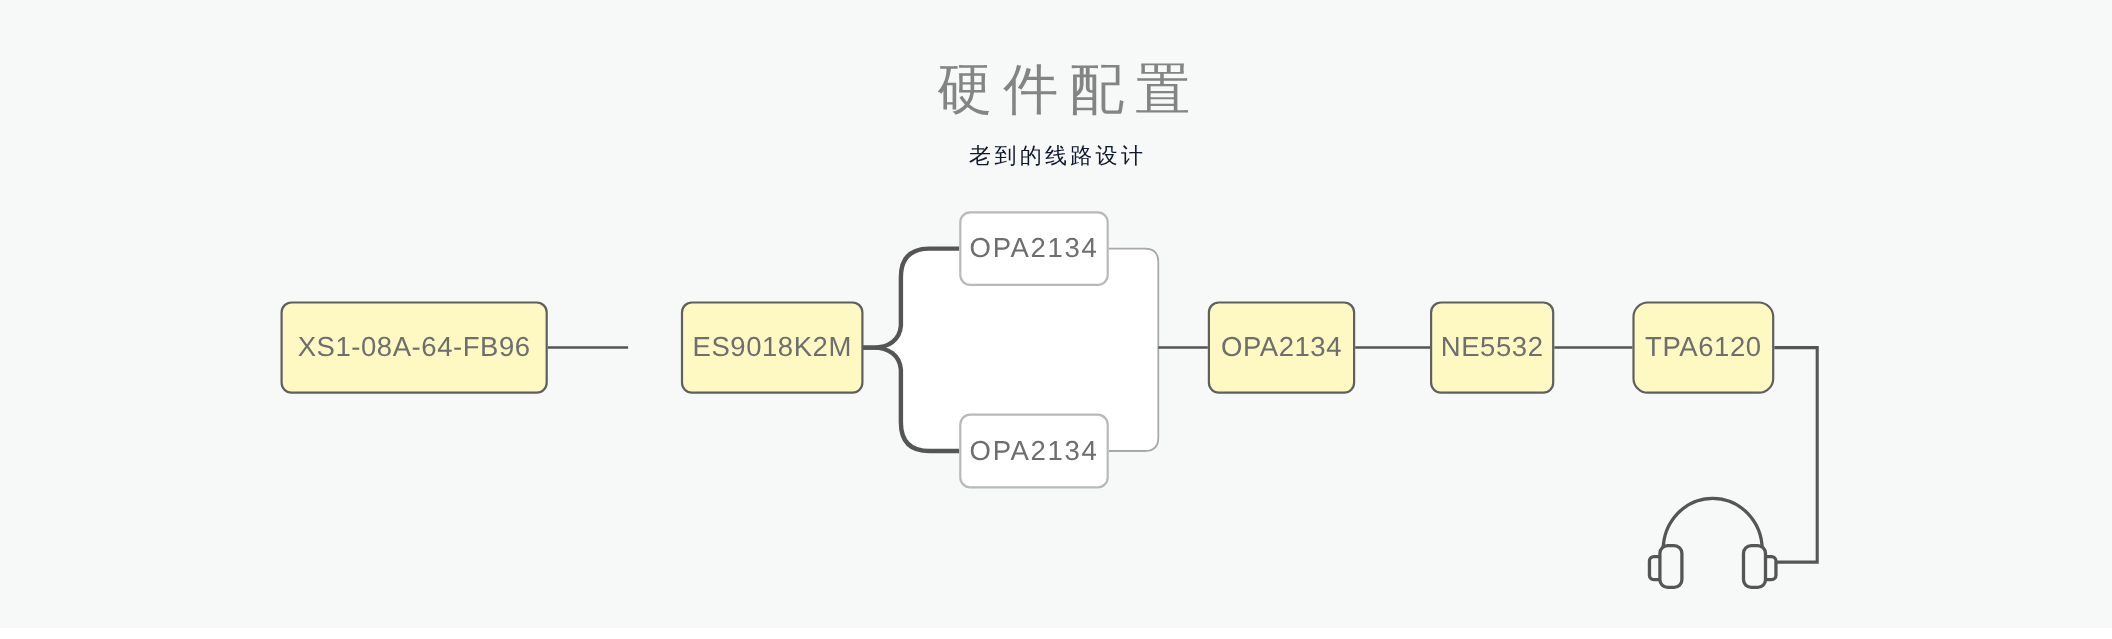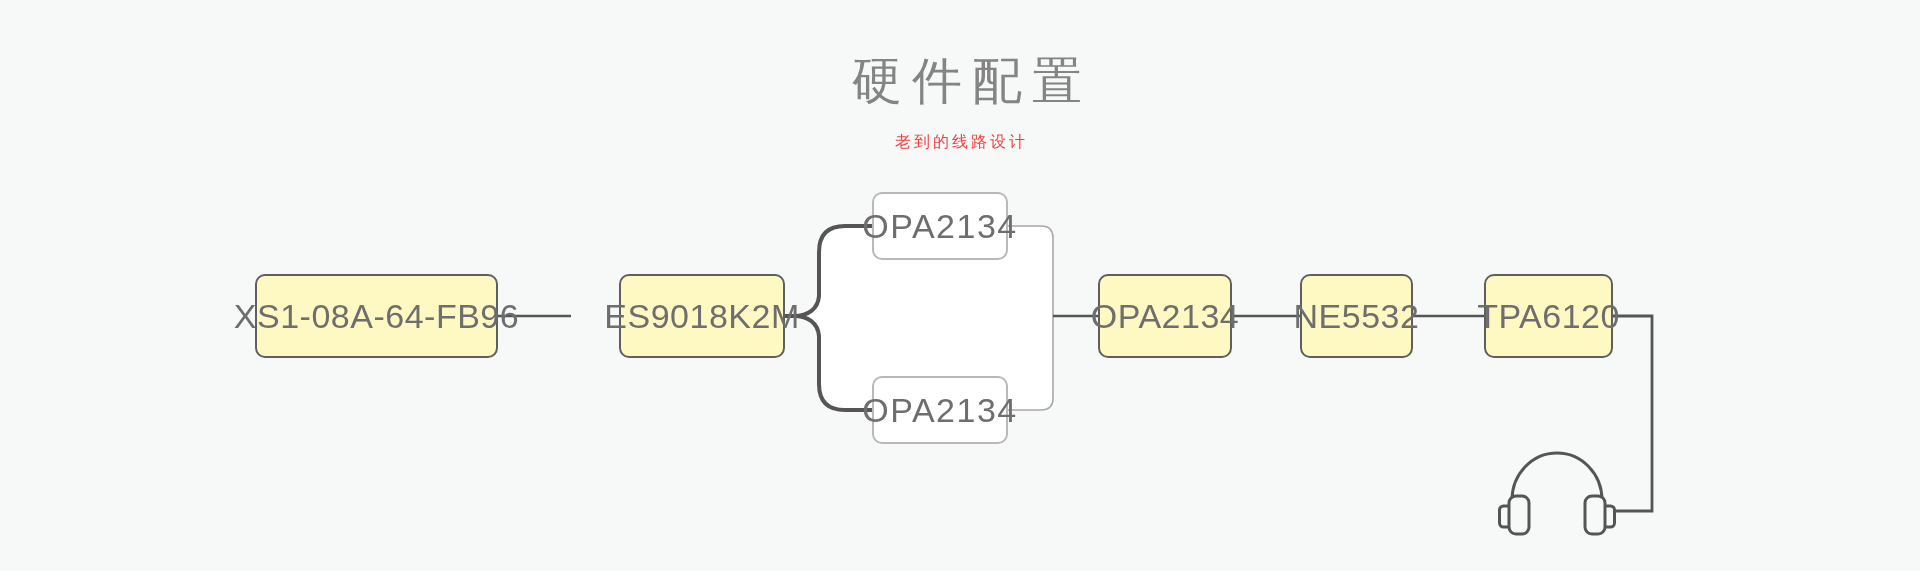--- a/index.html
+++ b/index.html
@@ -9,39 +9,39 @@
     font-family:"Liberation Sans","DejaVu Sans",sans-serif;
   }
   .page-title{
     position:absolute;top:54px;left:0;width:100%;
     text-align:center;font-size:50px;line-height:54px;
     font-weight:200;color:#848484;letter-spacing:10px;padding-left:24px;
     box-sizing:border-box;
   }
   .page-subtitle{
     position:absolute;top:131px;left:0;width:100%;
-    text-align:center;font-size:16px;line-height:22px;
-    color:#ef4444;letter-spacing:3px;padding-left:3px;
+    text-align:center;font-size:20px;line-height:22px;
+    color:#0f172a;letter-spacing:3px;padding-left:3px;
     box-sizing:border-box;
   }
   .wires{position:absolute;left:0;top:0;width:1920px;height:581px;}
   .node{
     position:absolute;display:flex;align-items:center;justify-content:center;
     border-radius:10px;box-sizing:border-box;
-    color:#6e6e6e;font-size:34px;letter-spacing:0.5px;white-space:nowrap;
+    color:#6e6e6e;font-size:25px;letter-spacing:0.5px;white-space:nowrap;
   }
   .node-main{border:2px solid #5f5f5f;background:#fef9c3;}
   .node-parallel{border:2px solid #b9b9b9;background:#ffffff;letter-spacing:1.5px;}
   .n-xs1        {left:255px; top:274px; width:243px; height:84px;}
   .n-es9018     {left:571px; top:274px; width:166px; height:84px;margin-left:48px;}
   .n-opa-top    {left:872px; top:192px; width:136px; height:68px;}
   .n-opa-bottom {left:872px; top:376px; width:136px; height:68px;}
   .n-opa-merge  {left:1098px;top:274px; width:134px; height:84px;}
   .n-ne5532     {left:1300px;top:274px; width:113px; height:84px;}
-  .n-tpa6120    {left:1484px;top:274px; width:129px; height:84px;}
+  .n-tpa6120    {left:1484px;top:274px; width:129px; height:84px;border-radius:14px;}
   .bottom-strip{
     position:absolute;left:0;bottom:0;width:100%;height:10px;background:#ffffff;
   }
 </style>
 </head>
 <body>
 
 <div class="stage">
 
   <div class="page-title">硬件配置</div>

